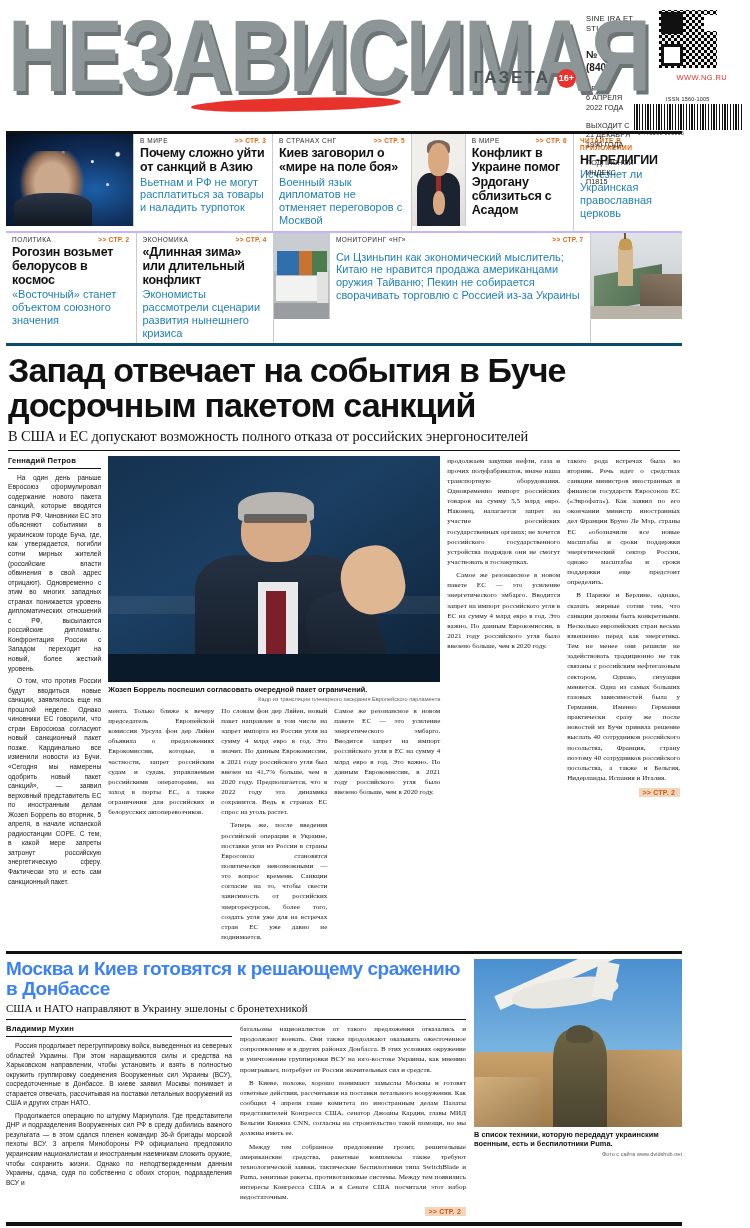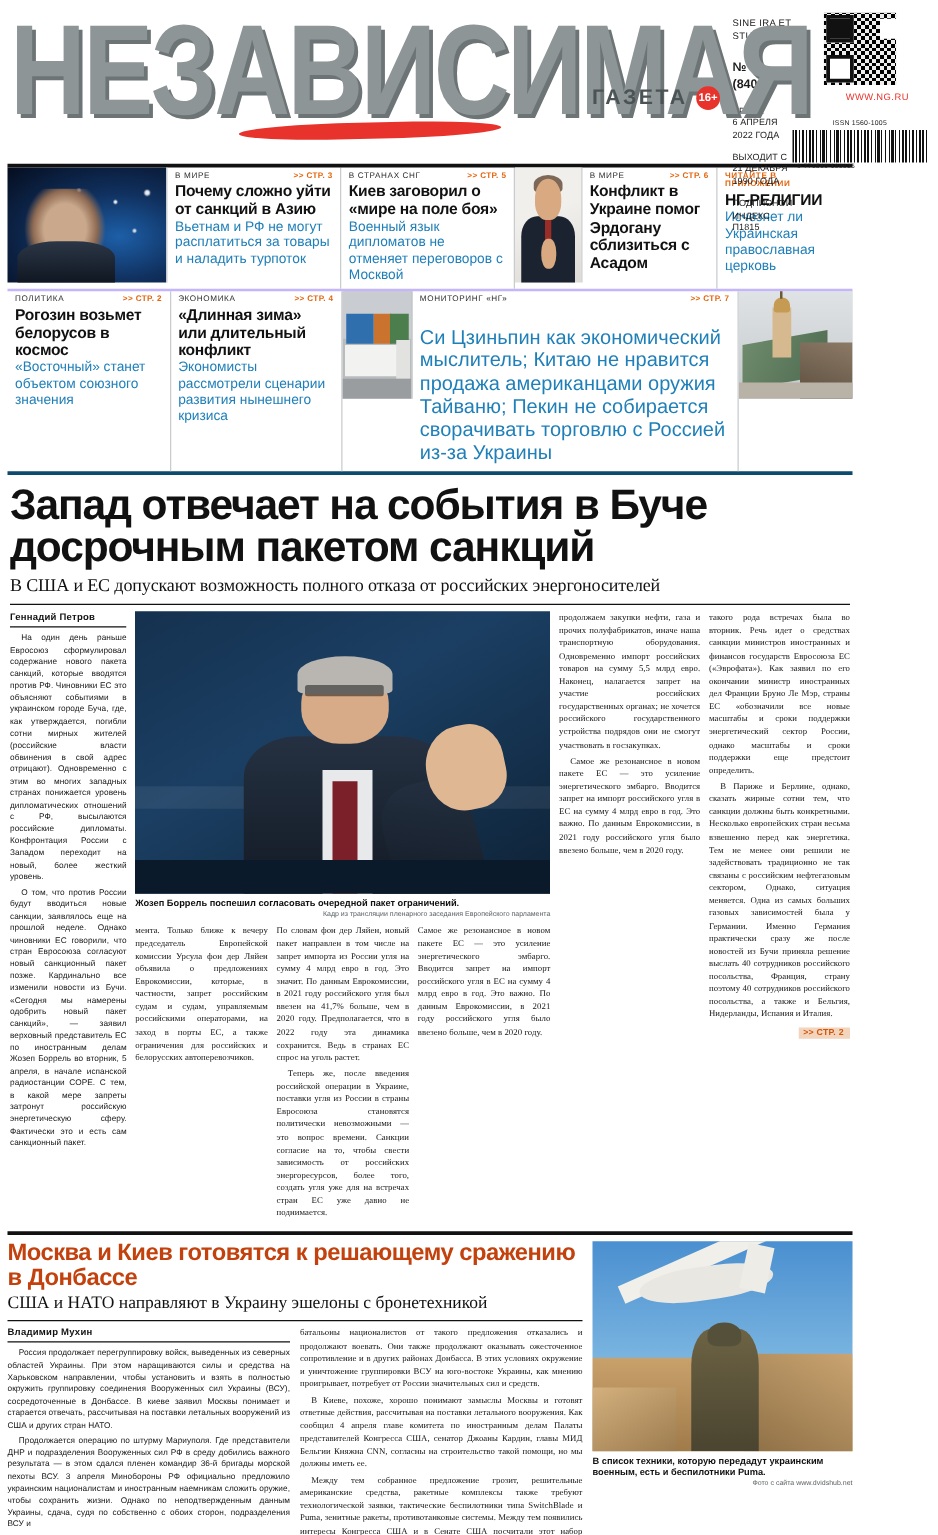--- a/index.html
+++ b/index.html
@@ -236,22 +236,22 @@
   .page-ref {
     display:inline-block; background:#f3d4bc; color:#d0560c;
     font-size:7px; font-weight:700; padding:1px 5px 1px 4px;
     letter-spacing:.2px; float:right; margin-top:2px;
   }
 
   
   .sep-black { border-top: 3px solid #111; margin-top: 6px; }
   .story2 { padding-top: 5px; display:flex; gap:8px; }
   .story2-left { flex: 1; }
-  .s2-h { font-size: 19px; font-weight: 700; line-height: 1.05; color:#c2410c; letter-spacing:-.4px; }
-  .s2-sub { font-family:"Liberation Serif", serif; font-size: 14px; color:#111; margin-top:3px; }
+  .s2-h { font-size: 19px; font-weight: 700; line-height: 1.05; color:#3b82f6; letter-spacing:-.4px; }
+  .s2-sub { font-family:"Liberation Serif", serif; font-size: 11px; color:#111; margin-top:3px; }
   .s2-rule { border-top:1px solid #111; margin:5px 0 4px 0; }
   .s2-cols { display:flex; gap:8px; }
   .s2-col { width: 226px; }
   .s2-photo-col { width: 258px; }
   .s2-photo {
     position:relative; width:100%; height:168px; overflow:hidden;
     background: linear-gradient(#4a8fd0 0%, #79b4e0 55%, #c8a06a 56%, #a07b4a 100%);
   }
   .s2p-drone-body { position:absolute; left:18%; top:12%; width:52%; height:16%;
      background:#e9e7e2; border-radius:50%/60%; transform: rotate(-8deg); }
@@ -393,21 +393,21 @@
       <div class="trailer"></div>
       <div class="cab"></div>
       <div class="road"></div>
     </div>
 
     <div class="tz" style="width:306px">
       <div class="tz-head">
         <span class="tz-rub">МОНИТОРИНГ «НГ»</span>
         <span class="tz-page">&gt;&gt; СТР. 7</span>
       </div>
-      <div class="tz-sub" style="font-size:16px;margin-top:19px">Си Цзиньпин как экономический мыслитель; Китаю не нравится продажа американцами оружия Тайваню; Пекин не собирается сворачивать торговлю с Россией из-за Украины</div>
+      <div class="tz-sub" style="font-size:11px;margin-top:8px">Си Цзиньпин как экономический мыслитель; Китаю не нравится продажа американцами оружия Тайваню; Пекин не собирается сворачивать торговлю с Россией из-за Украины</div>
     </div>
 
     <div class="tz photo ph-church" style="width:106px;height:86px">
       <div class="sky"></div>
       <div class="roof"></div>
       <div class="tower"></div>
       <div class="dome"></div>
       <div class="cross"></div>
       <div class="rubble"></div>
       <div class="ground"></div>

